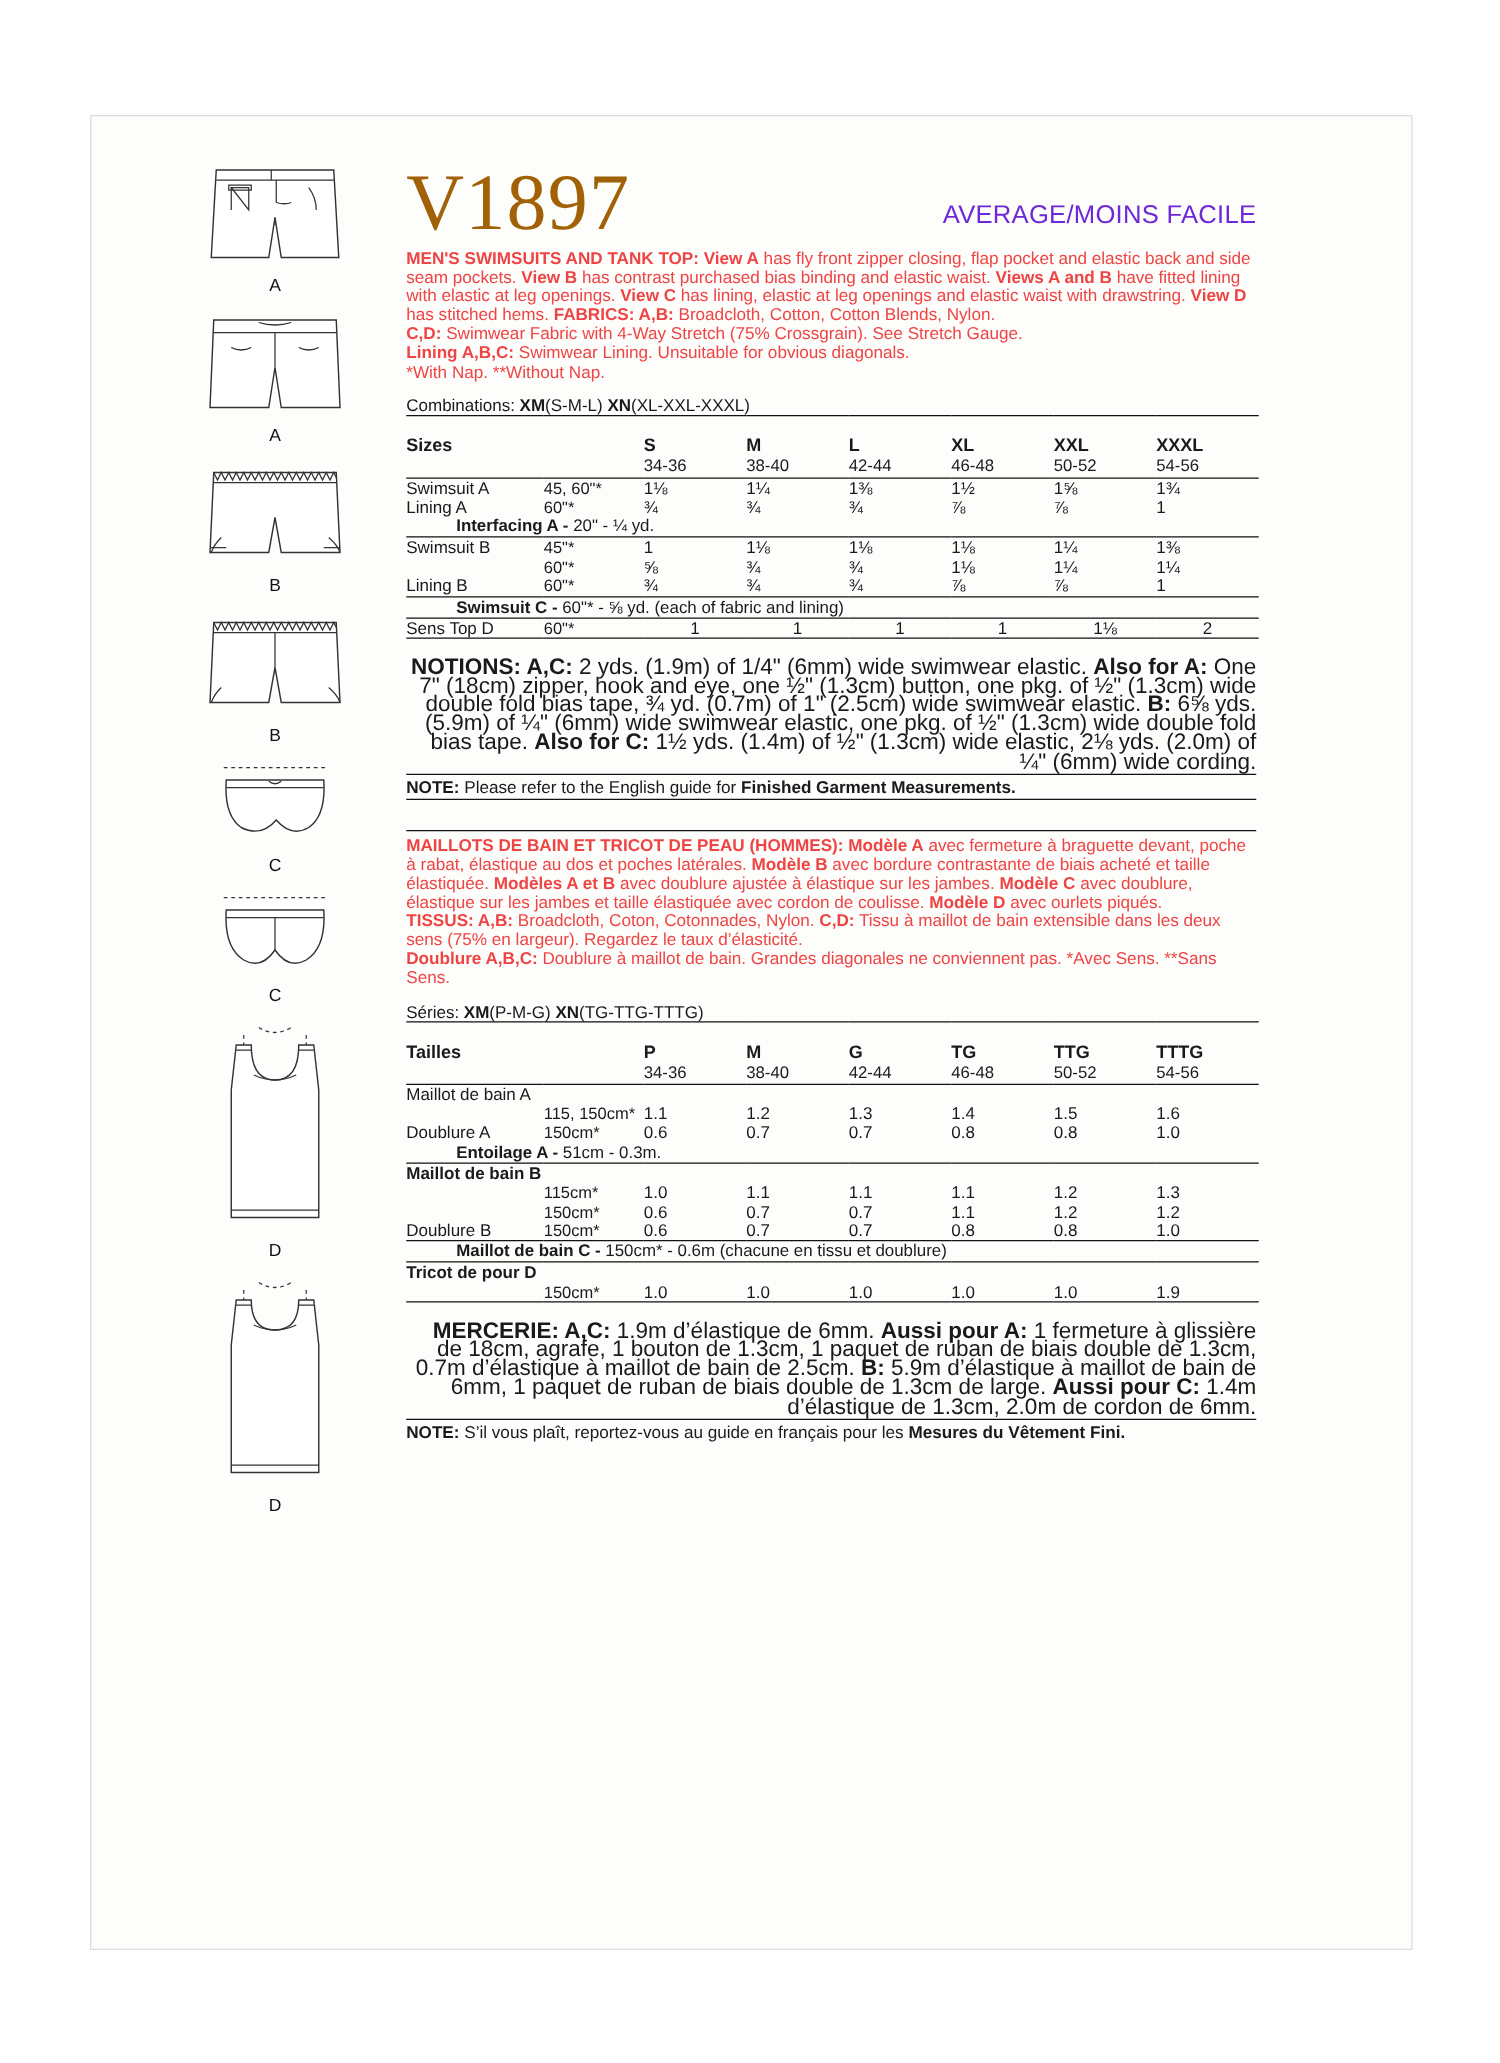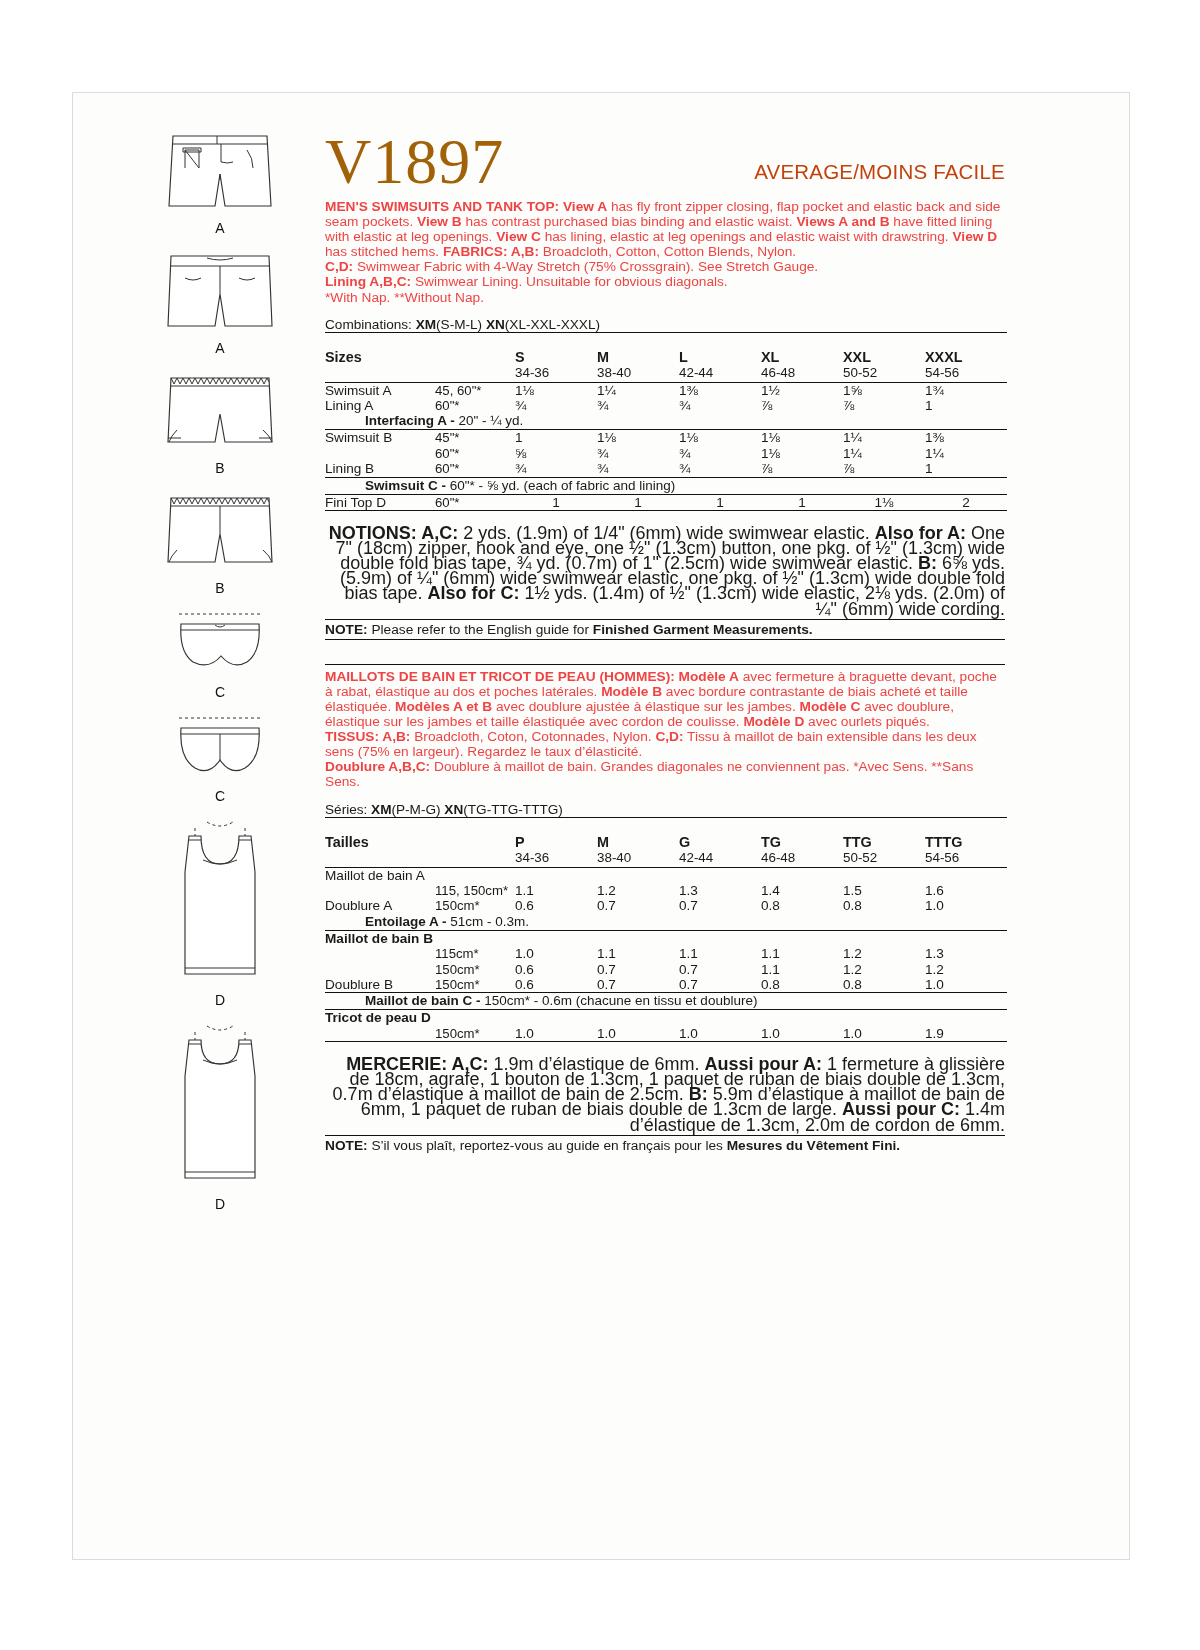--- a/index.html
+++ b/index.html
@@ -4,21 +4,21 @@
 <style>
   html,body{margin:0;padding:0;background:#fff;}
   body{width:1200px;height:1650px;font-family:"Liberation Sans",sans-serif;color:#1a1a1a;}
   .page{position:relative;width:1200px;height:1650px;background:#ffffff;}
   .sheet{position:absolute;left:72px;top:92px;width:1056px;height:1466px;background:#fdfdfb;border:1px solid #dcdcdc;}
   .content{position:absolute;left:325px;top:128px;width:680px;}
 
   
   .hdr{display:flex;align-items:flex-end;justify-content:space-between;height:62px;}
   .patnum{font-family:"Liberation Serif",serif;font-size:64px;line-height:56px;letter-spacing:1px;font-weight:400;color:#a16207;}
-  .diff{font-size:20.5px;letter-spacing:.2px;color:#c2410c;padding-bottom:6px;}
+  .diff{font-size:20.5px;letter-spacing:.2px;color:#6d28d9;padding-bottom:6px;}
 
   
   .para{font-size:13.7px;line-height:15.1px;text-align:left;color:#ef4444;margin-top:9px;}
   .para b{font-weight:bold;}
 
   .combo{font-size:13.6px;line-height:15px;margin-top:12px;}
   .combo b{font-weight:bold;}
 
   
   table.sz{width:100%;border-collapse:collapse;font-size:13.6px;table-layout:fixed;}
@@ -240,21 +240,21 @@
       <td>⅞</td>
       <td>⅞</td>
       <td>1</td>
     </tr>
 
     <tr class="spanrow rule-bot">
       <td colspan="8"><b>Swimsuit C - </b>60"* - ⅝ yd. (each of fabric and lining)</td>
     </tr>
 
     <tr class="datarow rule-bot">
-      <td class="lbl">Fini Top D</td>
+      <td class="lbl">Sens Top D</td>
       <td class="wid">60"*</td>
       <td style="text-align:center">1</td>
       <td style="text-align:center">1</td>
       <td style="text-align:center">1</td>
       <td style="text-align:center">1</td>
       <td style="text-align:center">1⅛</td>
       <td style="text-align:center">2</td>
     </tr>
   </tbody>
       </table>
@@ -354,21 +354,21 @@
       <td>0.8</td>
       <td>0.8</td>
       <td>1.0</td>
     </tr>
 
     <tr class="spanrow rule-bot">
       <td colspan="8"><b>Maillot de bain C - </b>150cm* - 0.6m (chacune en tissu et doublure)</td>
     </tr>
 
     <tr class="datarow">
-      <td class="lbl" colspan="2" style="font-weight:bold">Tricot de peau D</td>
+      <td class="lbl" colspan="2" style="font-weight:bold">Tricot de pour D</td>
       <td colspan="6"></td>
     </tr>
     <tr class="datarow rule-bot">
       <td class="lbl"></td>
       <td class="wid">150cm*</td>
       <td>1.0</td>
       <td>1.0</td>
       <td>1.0</td>
       <td>1.0</td>
       <td>1.0</td>

